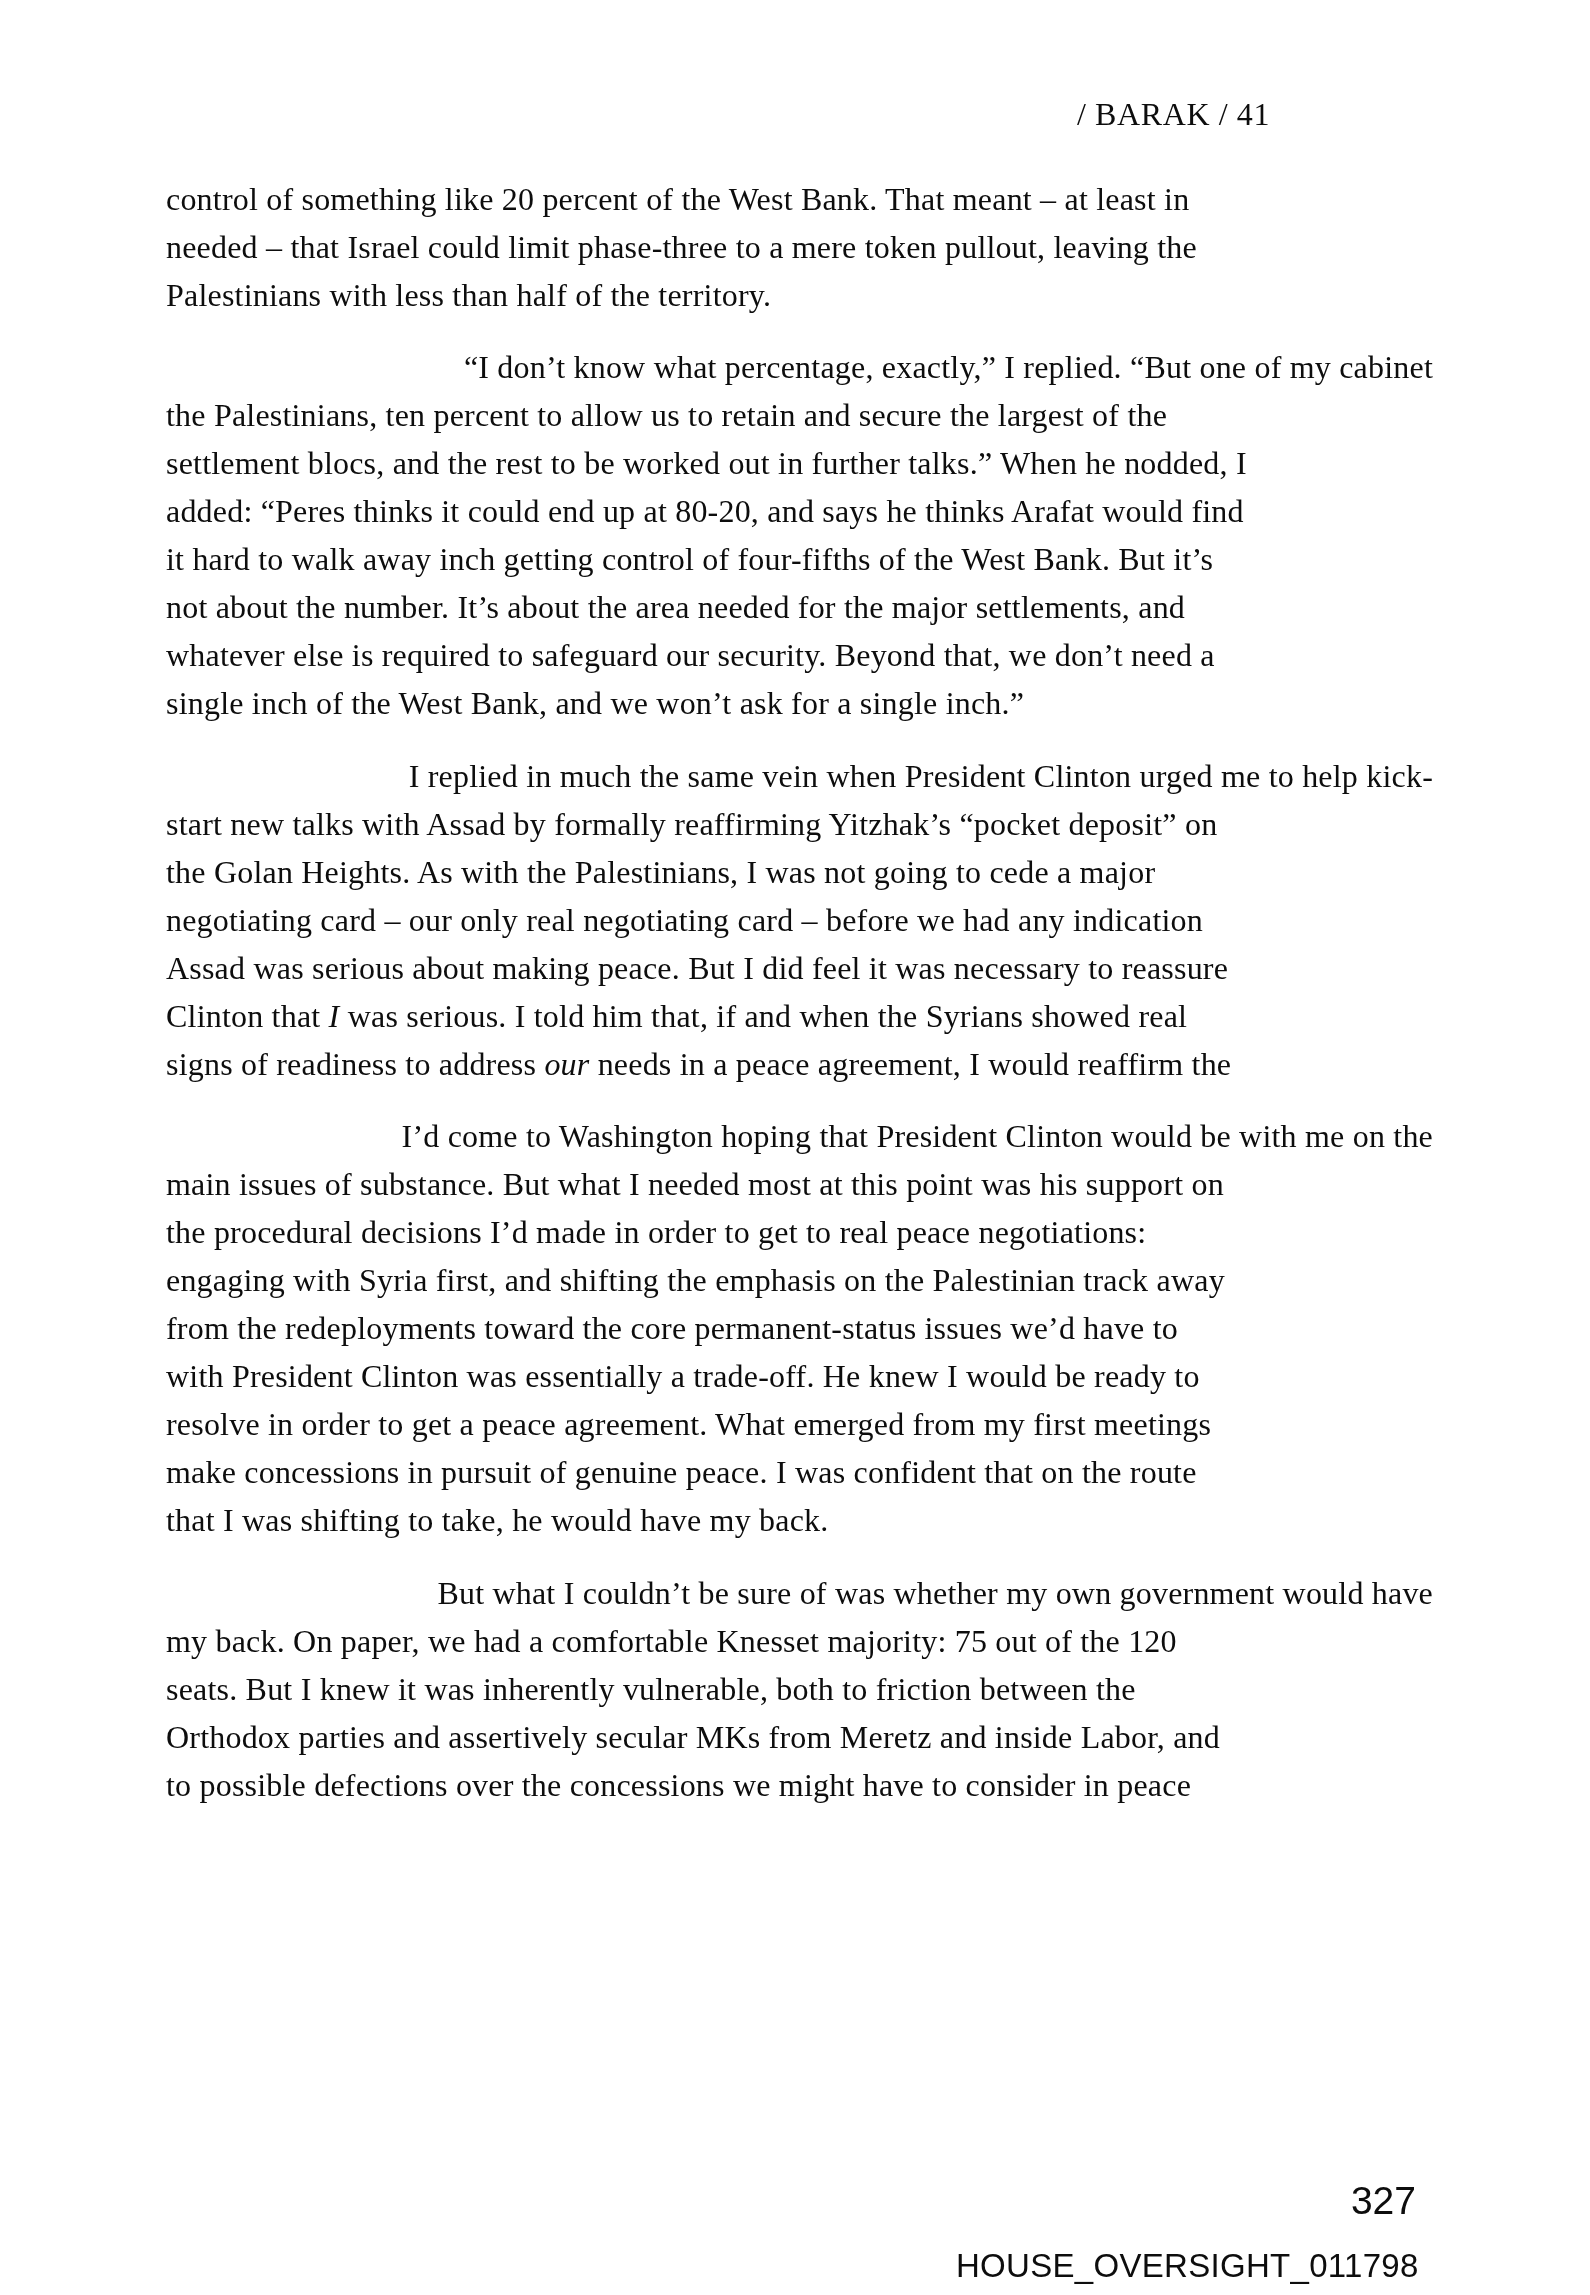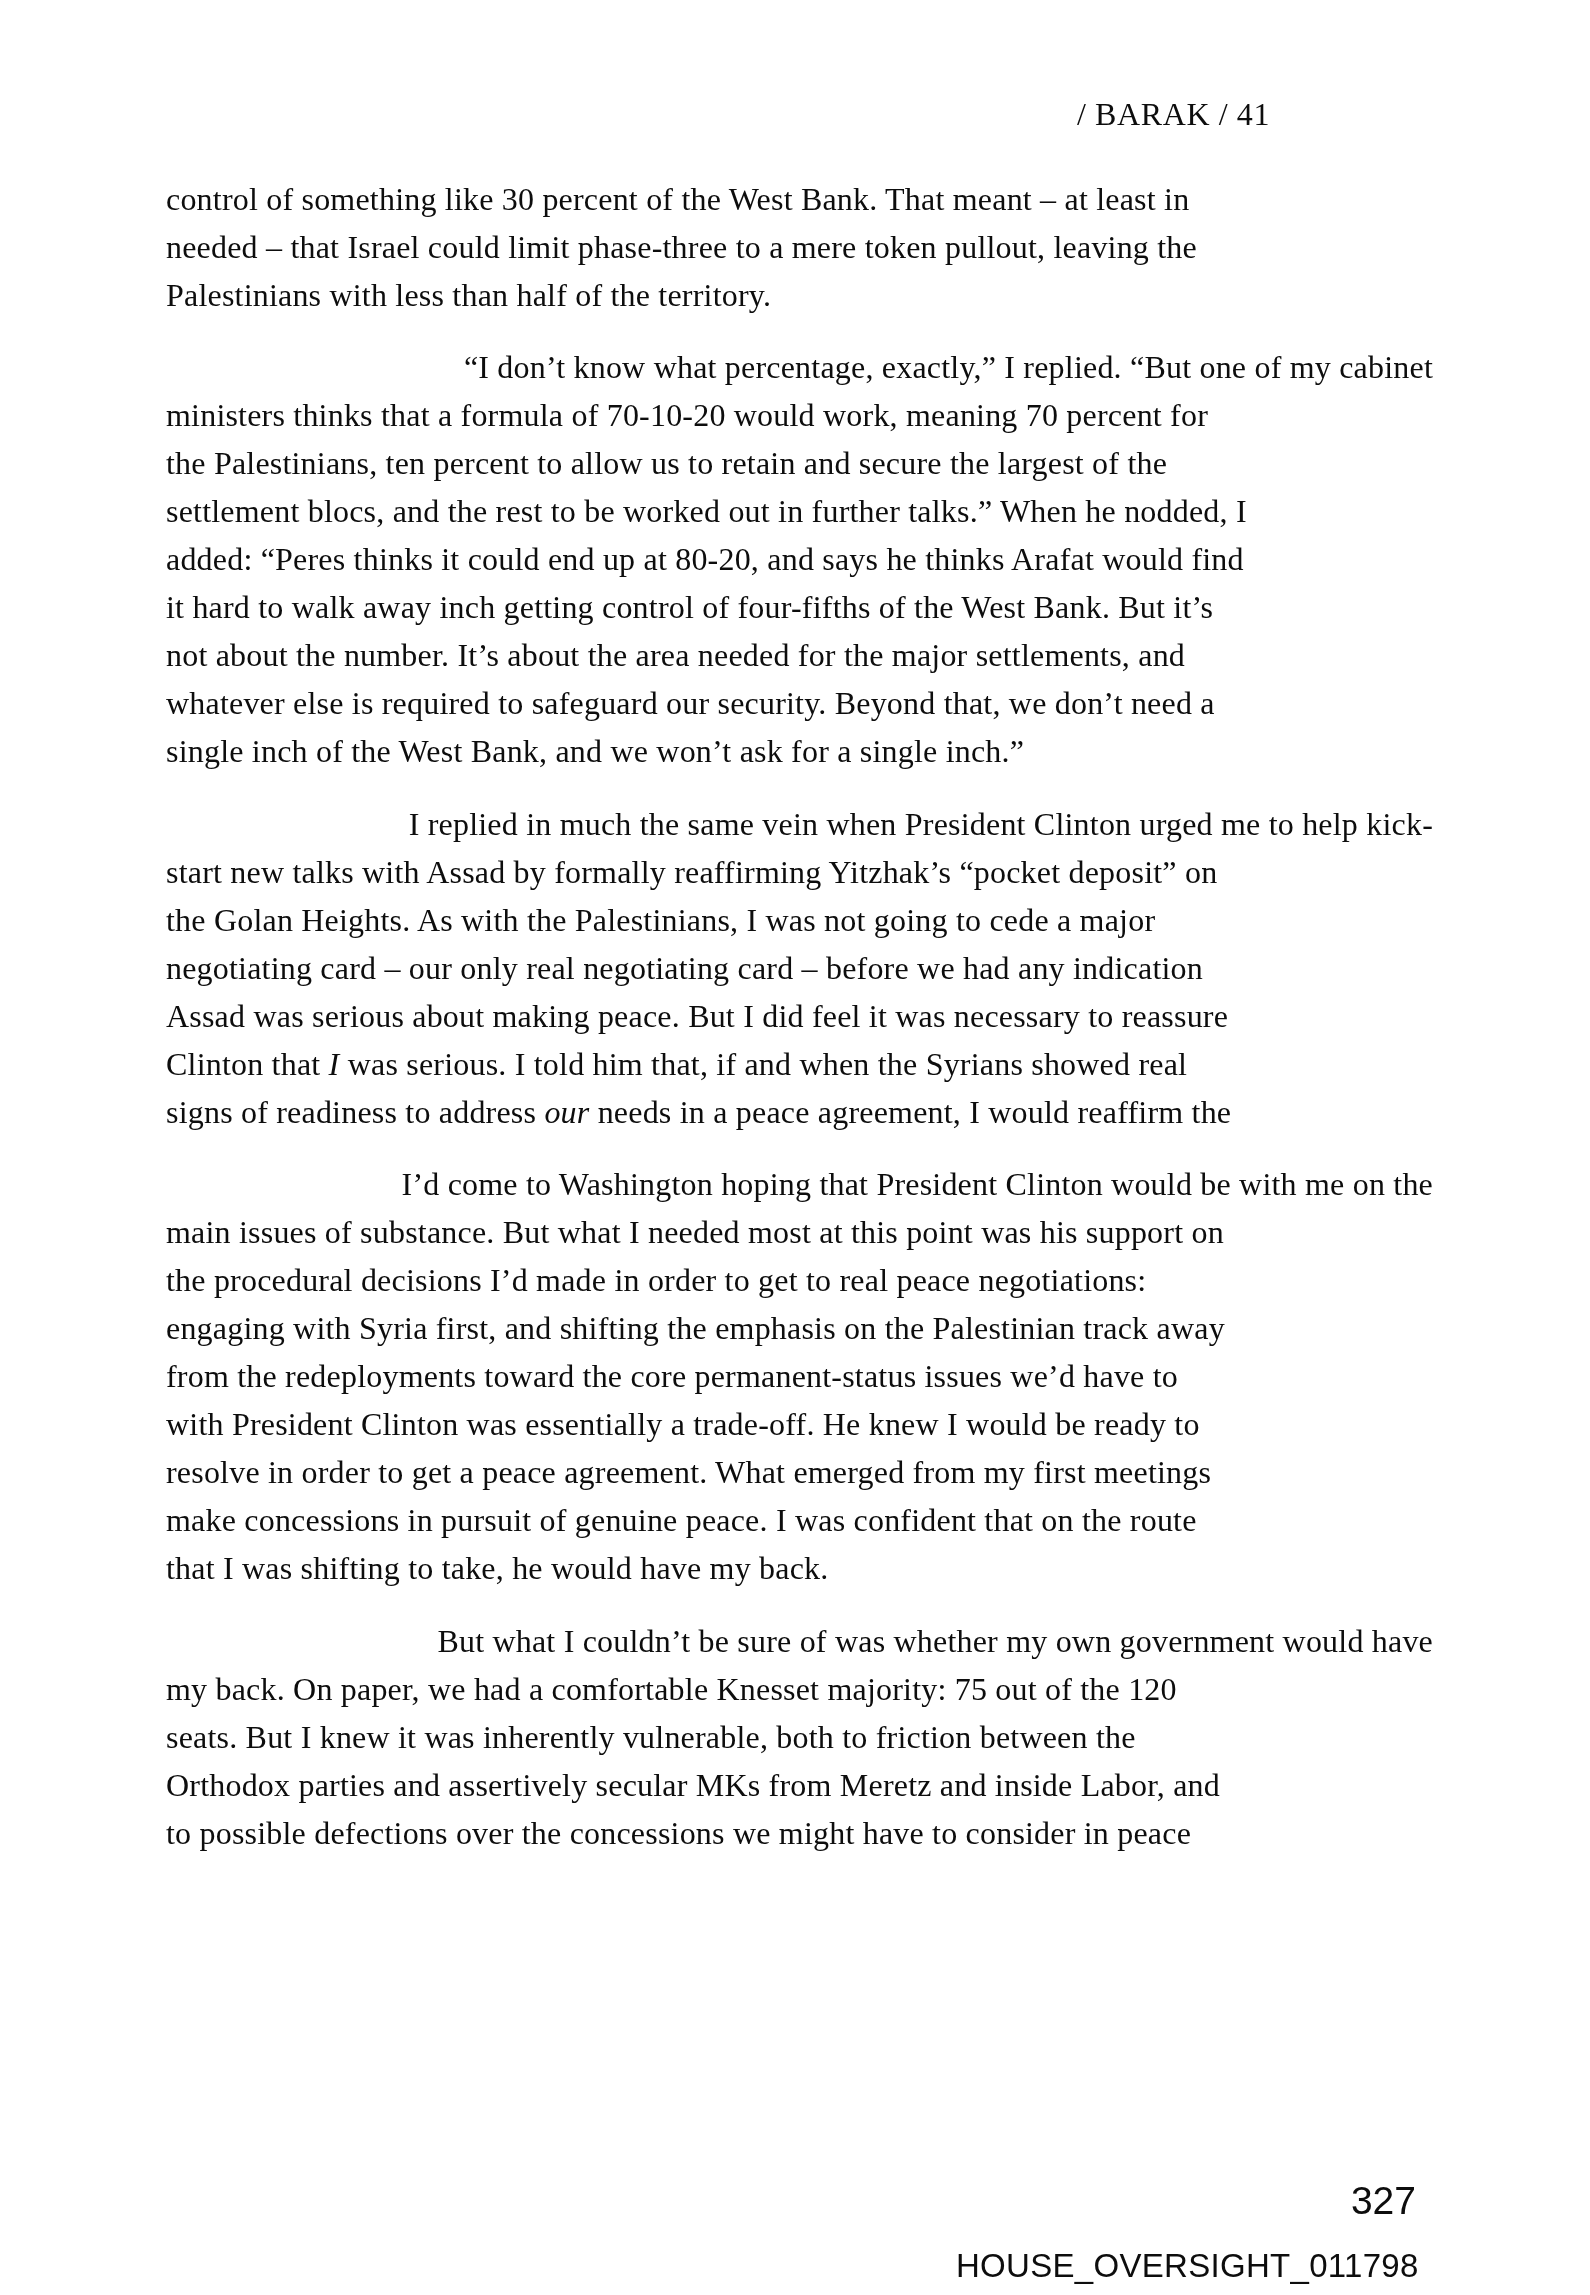--- a/index.html
+++ b/index.html
@@ -58,27 +58,26 @@
   }
 </style>
 </head>
 <body>
 
 <div class="page">
   <div class="page-header">/ BARAK / 41</div>
 
   <div class="page-body">
       <div class="para">
-        <div class="line"><span>control of something like 30 percent of the West Bank. That meant – at least in</span></div>
+        <div class="line"><span>control of something like 20 percent of the West Bank. That meant – at least in</span></div>
         <div class="line"><span>needed – that Israel could limit phase-three to a mere token pullout, leaving the</span></div>
         <div class="line"><span>Palestinians with less than half of the territory.</span></div>
       </div>
       <div class="para indent">
         <div class="line"><span>“I don’t know what percentage, exactly,” I replied. “But one of my cabinet</span></div>
-        <div class="line"><span>ministers thinks that a formula of 70-10-20 would work, meaning 70 percent for</span></div>
         <div class="line"><span>the Palestinians, ten percent to allow us to retain and secure the largest of the</span></div>
         <div class="line"><span>settlement blocs, and the rest to be worked out in further talks.” When he nodded, I</span></div>
         <div class="line"><span>added: “Peres thinks it could end up at 80-20, and says he thinks Arafat would find</span></div>
         <div class="line"><span>it hard to walk away inch getting control of four-fifths of the West Bank. But it’s</span></div>
         <div class="line"><span>not about the number. It’s about the area needed for the major settlements, and</span></div>
         <div class="line"><span>whatever else is required to safeguard our security. Beyond that, we don’t need a</span></div>
         <div class="line"><span>single inch of the West Bank, and we won’t ask for a single inch.”</span></div>
       </div>
       <div class="para indent">
         <div class="line"><span>I replied in much the same vein when President Clinton urged me to help kick-</span></div>

